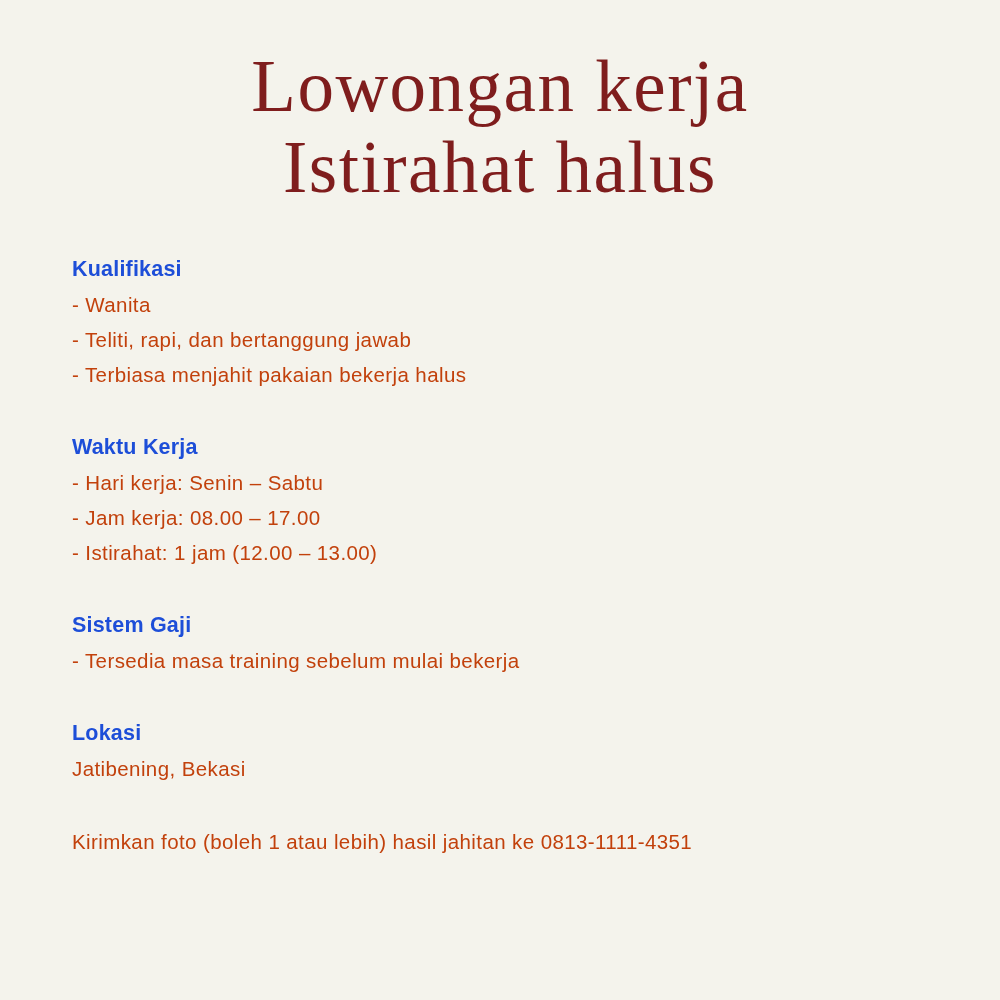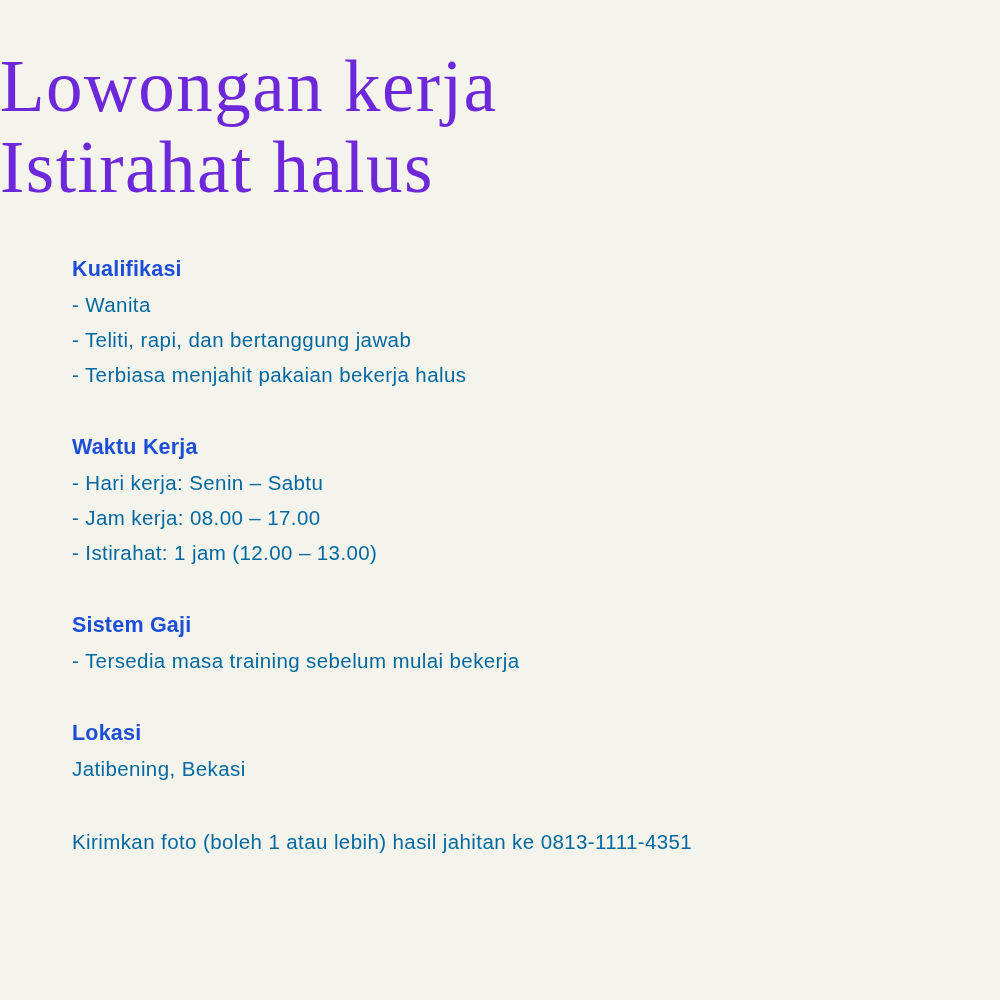--- a/index.html
+++ b/index.html
@@ -9,45 +9,45 @@
     font-family: "Liberation Sans", sans-serif;
     overflow: hidden;
   }
   .poster {
     width: 1000px;
     height: 1000px;
     background: #f4f3ec;
   }
   .title {
     padding-top: 46px;
-    text-align: left;
+    text-align: center;
     font-family: "Liberation Serif", serif;
     font-weight: 400;
     font-size: 73px;
     line-height: 81px;
-    color: #6d28d9;
+    color: #7f1d1d;
     letter-spacing: 1.5px;
   }
   .title-line { display: block; }
   .content {
     padding: 44px 72px 0 72px;
   }
   .section + .section { margin-top: 38px; }
   .section h2 {
     font-size: 21.5px;
     font-weight: 700;
     color: #1d4ed8;
     letter-spacing: 0.2px;
     line-height: 35px;
     margin-bottom: 0;
   }
   .section .line {
     font-size: 20.5px;
     font-weight: 400;
-    color: #0369a1;
+    color: #c2410c;
     letter-spacing: 0.4px;
     line-height: 35px;
   }
 </style>
 </head>
 <body>
 
 <div class="poster">
 
   <h1 class="title">

